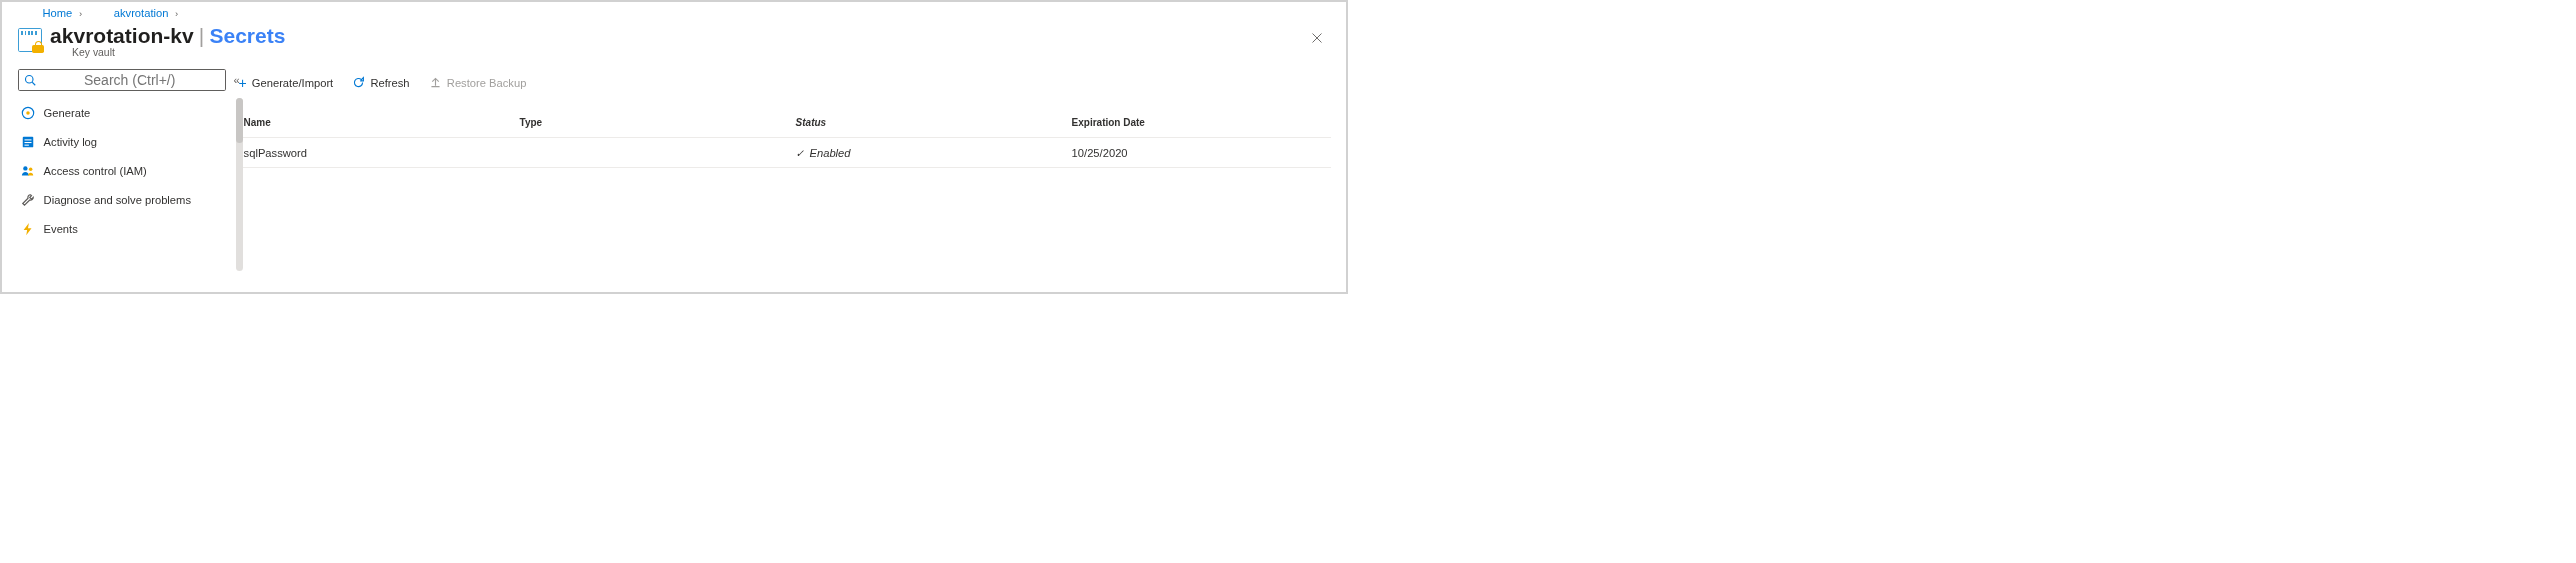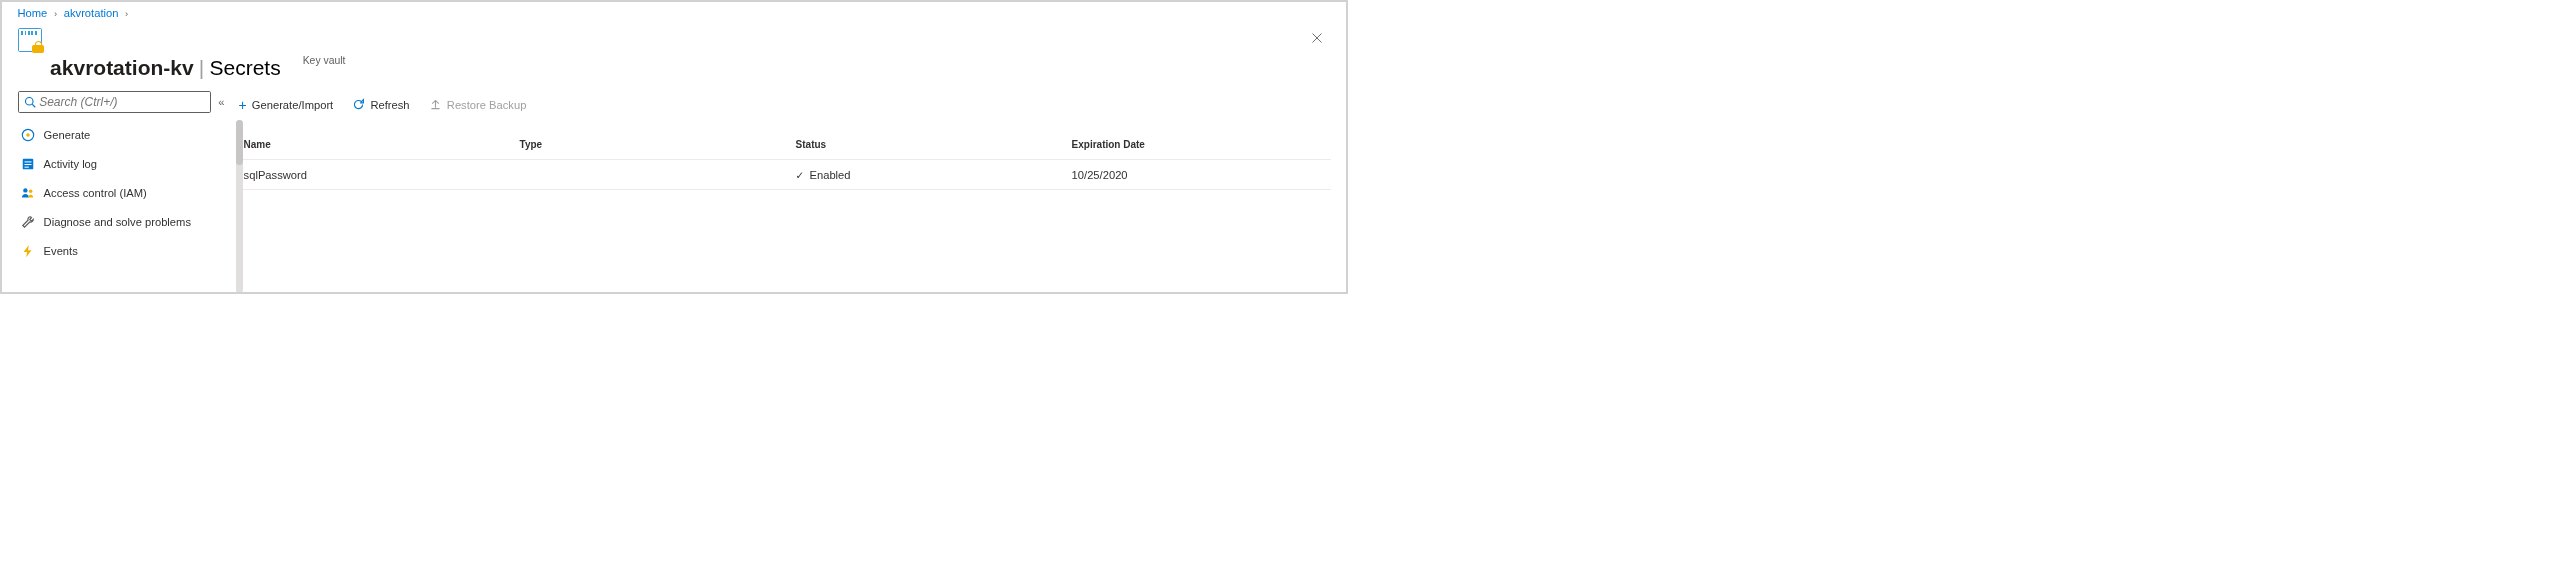--- a/index.html
+++ b/index.html
@@ -10,21 +10,21 @@
       background: #fff;
       border: 2.6px solid #d1d1d1;
       width: 1348px;
       height: 294px;
       overflow: hidden;
     }
     .breadcrumb {
       padding: 5.2px 15.5px 1.7px 15.5px;
       font-size: 11.2px;
     }
-    .breadcrumb a { color: #0078d4; text-decoration: none; cursor: pointer; }
+    .breadcrumb a { color: #0078d4; text-decoration: none; cursor: pointer; margin-left: 25px; }
     .breadcrumb .sep { color: #605e5c; margin: 0 3.5px; font-size: 9.5px; }
     .header-row {
       display: flex;
       align-items: flex-start;
       padding: 3.5px 15.5px 5.2px 15.5px;
     }
     .header-left {
       display: flex;
       align-items: flex-start;
       gap: 8.6px;
@@ -40,43 +40,43 @@
       background: repeating-linear-gradient(90deg,#3b9dd6 0 1.7px, transparent 1.7px 3.5px);
     }
     .kv-icon .lock {
       position:absolute; bottom:-2.6px; right:-3.5px; width:12px; height:8.6px;
       background:#f2b000; border-radius:1.7px;
     }
     .kv-icon .lock::before {
       content:""; position:absolute; top:-4.3px; left:2.6px; width:5.2px; height:5.2px;
       border:1.7px solid #f2b000; border-bottom:none; border-radius:5.2px 5.2px 0 0;
     }
-    .title-block { display:flex; flex-direction:row;margin-top:32px; }
+    .title-block { display:flex; flex-direction:column; }
     .title-line { display:flex; align-items:baseline; gap:5.2px; }
     .title-bold { font-size: 21px; font-weight:600; color:#201f1e; }
     .title-sep { font-size:21px; color:#a19f9d; font-weight:300; }
-    .title-light { font-size:21px; color:#000000; font-weight:400; }
+    .title-light { font-size:21px; color:#3b82f6; font-weight:700; }
     .subtitle { font-size:10.4px; color:#605e5c; margin-top:-0.9px;padding-left:22px; }
     .close-btn {
       width:28px; height:28px; display:flex; align-items:center; justify-content:center;
       cursor:pointer; font-size:14px; color:#605e5c;
     }
     .content-row { display:flex; height: calc(100% - 78px); }
     .sidebar {
       width: 226px; padding: 5.2px 3.5px 0 15.5px; position:relative;
     }
     .search-row { display:flex; align-items:center; gap:7px; margin-bottom:7px; }
     .search-box {
       flex:1; display:flex; align-items:center; border:0.9px solid #605e5c;
       border-radius:1.7px; height:22.5px; padding:0 5.2px;
     }
     .search-box svg { width:12px; height:12px; stroke:#0078d4; }
     .search-box input {
-      border:none; outline:none; font-size:12px; flex:1; padding-left:3.5px;
-      font-style:italic; color:#605e5c;
+      border:none; outline:none; font-size:14px; flex:1; padding-left:3.5px;
+      color:#605e5c;text-align:center;
     }
     .collapse-btn { cursor:pointer; color:#605e5c; font-size:11.2px; }
     .sidebar-list { position:relative; }
     .sidebar-scroll {
       position:absolute; left:218px; top:0; width:7px; height:173px;
       background:#e1dfdd; border-radius:3.5px;
     }
     .sidebar-scroll-thumb {
       position:absolute; top:0; width:7px; height:45px; background:#c8c6c4;
       border-radius:3.5px;
@@ -91,21 +91,21 @@
     .tb-btn { display:flex; align-items:center; gap:5.2px; cursor:pointer; font-size:11.2px; color:#323130; }
     .tb-btn.disabled { color:#a19f9d; cursor:default;text-align:right; }
     .tb-btn .plus { color:#0078d4; font-size:14px; font-weight:400; }
     .tb-btn svg { width:13px; height:13px; }
     .table-header {
       display:flex; border-bottom:0.9px solid #edebe9; padding: 8.6px 5.2px 8.6px 5.2px;
       font-weight:600; font-size:10px;
     }
     .col-name { flex: 0 0 276px; }
     .col-type { flex: 0 0 276px; }
-    .col-status { flex: 0 0 276px; }
+    .col-status { flex: 0 0 276px; font-style: italic; }
     .col-exp { flex: 1; }
     .table-row {
       display:flex; border-bottom:0.9px solid #edebe9; padding: 8.6px 5.2px;
       font-size:11.2px; cursor:pointer;
     }
     .status-cell { display:flex; align-items:center; gap:5.2px; }
     .check { font-size:10.4px; }
   </style>
 </head>
 <body>

